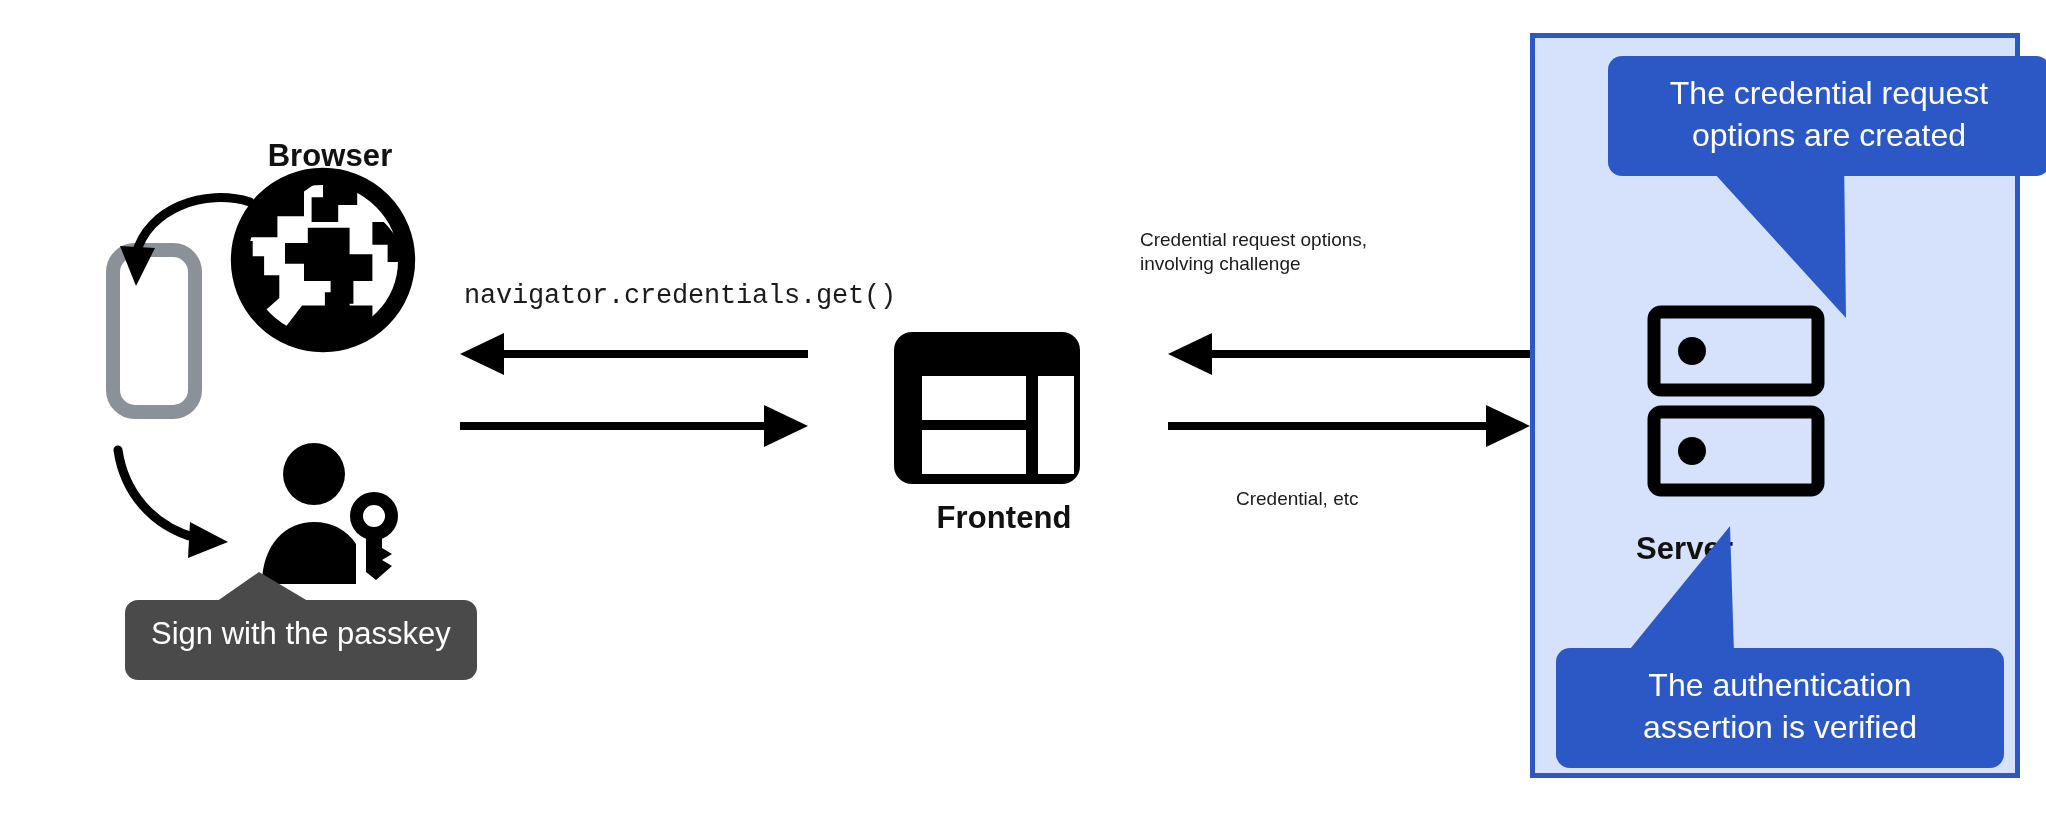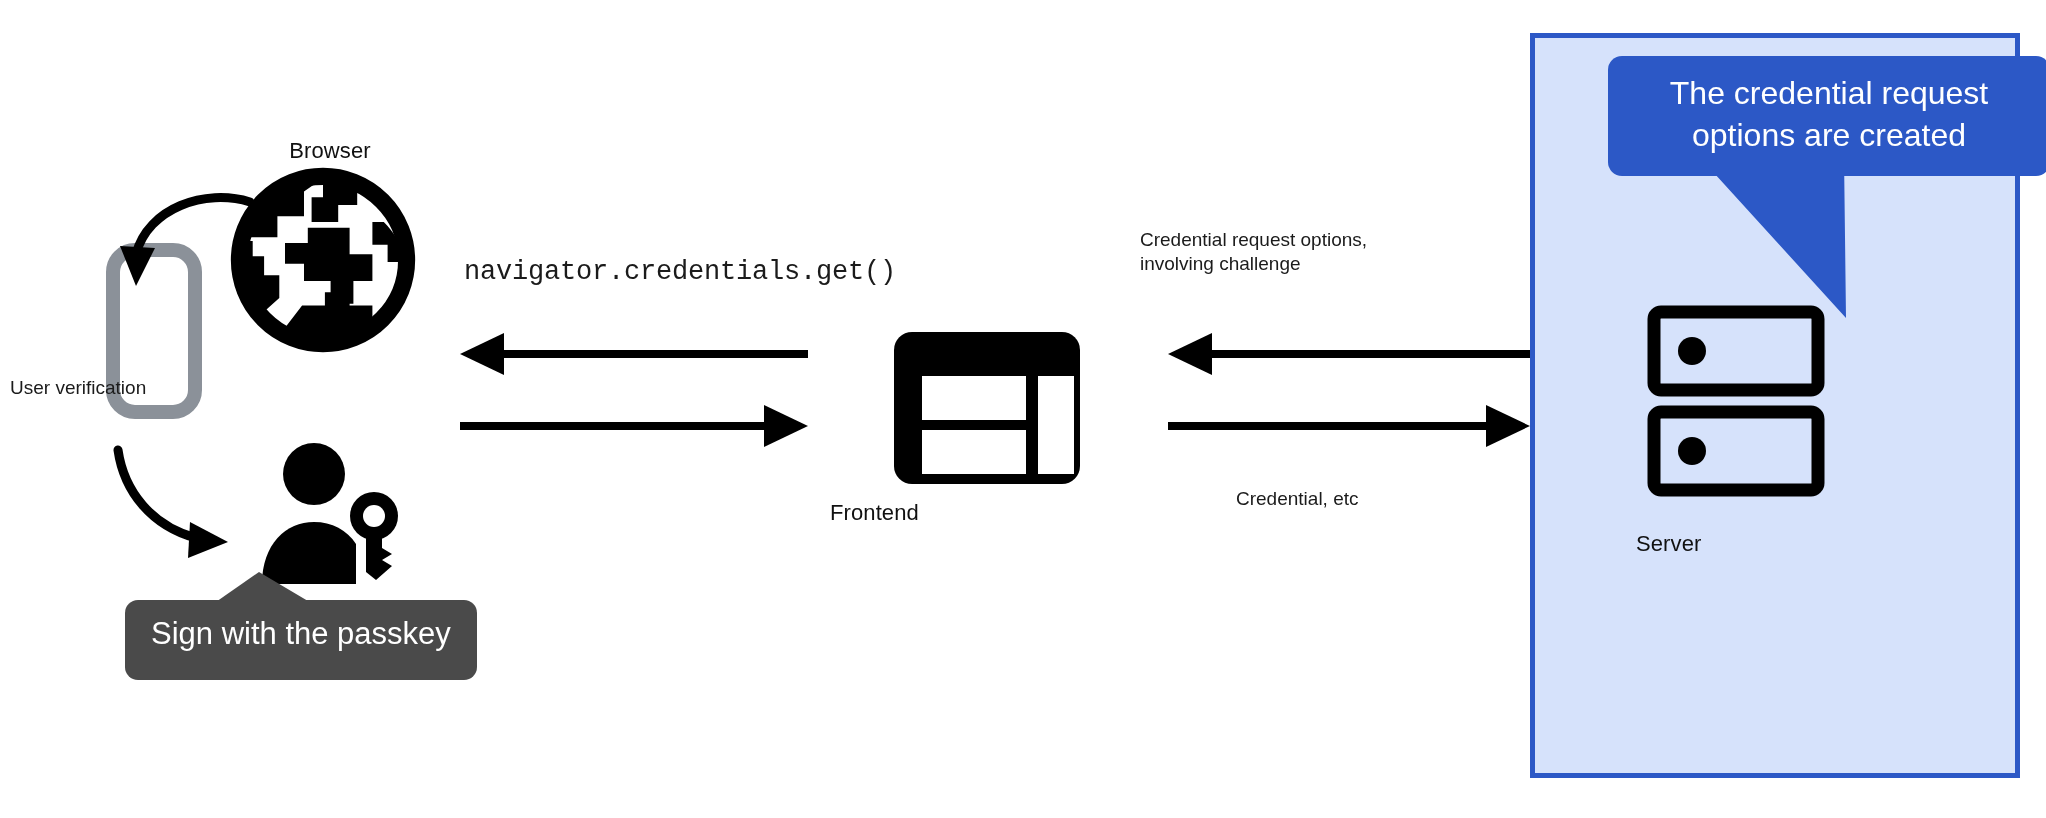--- a/index.html
+++ b/index.html
@@ -24,22 +24,22 @@
   .label {
     font-family: "Liberation Sans", sans-serif;
     color: #1b1b1b;
     font-size: 19px;
     line-height: 1.28;
     white-space: pre-line;
   }
   .label-bold {
     font-family: "Liberation Sans", sans-serif;
     color: #111111;
-    font-size: 22px;
-    font-weight: 400;
+    font-size: 31px;
+    font-weight: 700;
     letter-spacing: .1px;
   }
   .label-mono {
     font-family: "Liberation Mono", monospace;
     color: #1b1b1b;
     font-size: 27px;
     letter-spacing: -0.2px;
   }
 
   
@@ -124,44 +124,41 @@
     </svg>
   </div>
 
   <div class="abs" style="left:110px; top:440px;">
     <svg width="190" height="130" viewBox="0 0 190 130" aria-hidden="true">
       <path d="M8 10 C14 52 42 86 86 98" fill="none" stroke="#000" stroke-width="9" stroke-linecap="round"></path>
       <path d="M118 102 L78 118 L80 82 Z" fill="#000"></path>
     </svg>
   </div>
 
-  <div class="abs" style="left:10px; top:376px;">
-    <span class="label">User verification</span>
-  </div>
 
   <div class="abs" style="left:252px; top:432px;">
     <svg width="160" height="160" viewBox="0 0 160 160" aria-hidden="true">
       <circle cx="62" cy="42" r="31" fill="#000"></circle>
       <path d="M10 152 C10 112 34 90 62 90 C80 90 95 98 104 112
                L104 152 Z" fill="#000"></path>
       <circle cx="122" cy="84" r="24" fill="#000"></circle>
       <circle cx="122" cy="84" r="11" fill="#ffffff"></circle>
       <path d="M114 104 L130 104 L130 116 L140 122 L130 128
                L140 134 L124 148 L114 140 Z" fill="#000"></path>
     </svg>
   </div>
 
   <div class="abs" style="left:125px; top:600px;">
     <svg class="abs" style="left:88px; top:-28px;" width="110" height="32" viewBox="0 0 110 32" aria-hidden="true">
       <path d="M0 32 L46 0 L100 32 Z" fill="#4a4a4a"></path>
     </svg>
     <div class="tooltip-dark" style="position:relative; left:0; top:0;">Sign with the passkey</div>
   </div>
 
-  <div class="abs" style="left:464px; top:257px;text-align:center;">
+  <div class="abs" style="left:464px; top:281px;text-align:center;">
     <span class="label-mono">navigator.credentials.get()</span>
   </div>
 
   <div class="abs" style="left:460px; top:332px;">
     <svg width="348" height="44" viewBox="0 0 348 44" aria-hidden="true">
       <line x1="40" y1="22" x2="348" y2="22" stroke="#000" stroke-width="8"></line>
       <path d="M0 22 L44 1 L44 43 Z" fill="#000"></path>
     </svg>
   </div>
 
@@ -174,21 +171,21 @@
 
 
   <div class="abs" style="left:890px; top:328px;">
     <svg width="194" height="160" viewBox="0 0 194 160" aria-hidden="true">
       <rect x="4" y="4" width="186" height="152" rx="18" ry="18" fill="#000"></rect>
       <rect x="32" y="48" width="104" height="44" fill="#fff"></rect>
       <rect x="32" y="102" width="104" height="44" fill="#fff"></rect>
       <rect x="148" y="48" width="36" height="98" fill="#fff"></rect>
     </svg>
   </div>
-  <div class="abs" style="left:830px; top:500px; width:236px; ">
+  <div class="abs" style="left:886px; top:500px; width:236px; text-align:center;">
     <span class="label-bold">Frontend</span>
   </div>
 
   <div class="abs" style="left:1140px; top:228px; width:420px;">
     <span class="label">Credential request options,
 involving challenge</span>
   </div>
 
   <div class="abs" style="left:1168px; top:332px;">
     <svg width="362" height="44" viewBox="0 0 362 44" aria-hidden="true">
@@ -221,14 +218,21 @@
   </div>
 
   <div class="abs" style="left:1560px; top:56px;margin-left:48px;">
     <svg class="abs" style="left:46px; top:100px;" width="240" height="170" viewBox="0 0 240 170" aria-hidden="true">
       <path d="M0 0 L190 0 L192 162 L50 6 Z" fill="#2c58c6"></path>
     </svg>
     <div class="callout" style="position:relative; left:0; top:0; width:390px;">The credential request
 options are created</div>
   </div>
 
+  <div class="abs" style="left:1556px; top:648px;">
+    <svg class="abs" style="left:56px; top:-122px;" width="200" height="130" viewBox="0 0 200 130" aria-hidden="true">
+      <path d="M14 128 L118 0 L122 128 Z" fill="#2c58c6"></path>
+    </svg>
+    <div class="callout" style="position:relative; left:0; top:0; width:396px;">The authentication
+assertion is verified</div>
+  </div>
 
 </div>
 
 </body></html>

